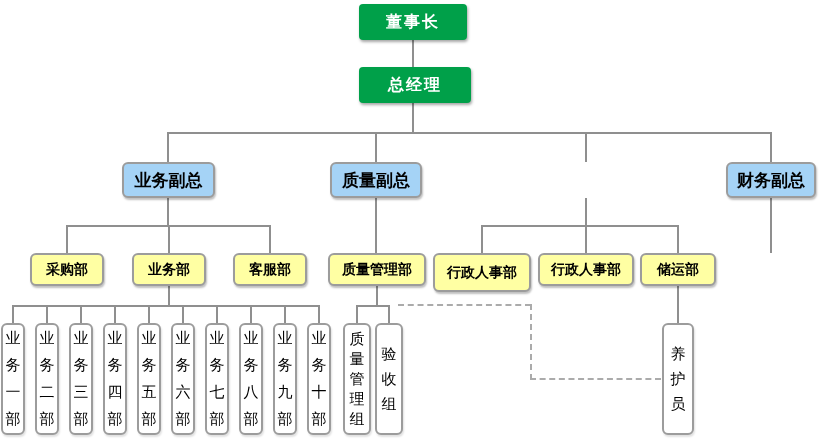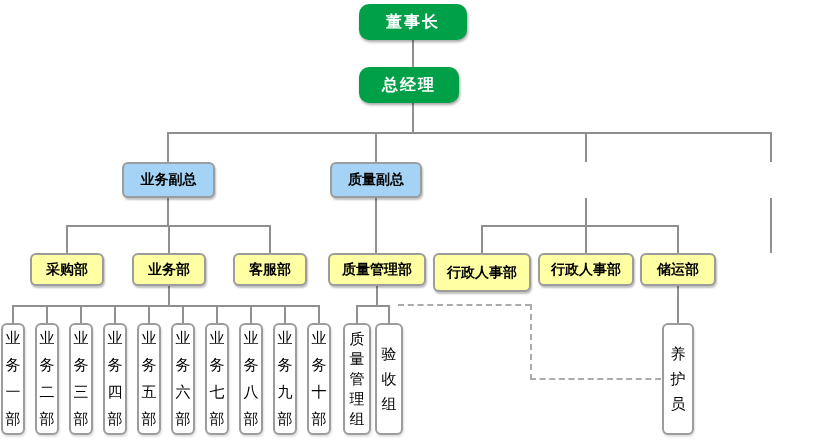--- a/index.html
+++ b/index.html
@@ -7,26 +7,26 @@
     position:relative; width:820px; height:440px; background:#ffffff;
     font-family:"DejaVu Sans","Liberation Sans",sans-serif; overflow:hidden;
   }
   .node {
     position:absolute; box-sizing:border-box;
     display:flex; align-items:center; justify-content:center;
     text-align:center; color:#000;
   }
   .green {
     background:#00A049; color:#ffffff; font-weight:bold; font-size:16px;
-    border-radius:10px; box-shadow:1px 2px 3px rgba(0,0,0,0.35);
+    border-radius:4px; box-shadow:1px 2px 3px rgba(0,0,0,0.35);
     letter-spacing:2px;
   }
   .blue {
     background:#A5D3F6; border:2px solid #9c9c9c; border-radius:6px;
-    font-weight:bold; font-size:14px; box-shadow:1px 2px 2px rgba(0,0,0,0.25);
+    font-weight:bold; font-size:17px; box-shadow:1px 2px 2px rgba(0,0,0,0.25);
   }
   .yellow {
     background:#FFFFA3; border:2px solid #9c9c9c; border-radius:6px;
     font-weight:bold; font-size:14px; box-shadow:1px 2px 2px rgba(0,0,0,0.25);
   }
   .vbox {
     background:#ffffff; border:2px solid #9c9c9c; border-radius:6px;
     font-size:15px; font-weight:normal;
     flex-direction:column; gap:12px; line-height:1;
     box-shadow:1px 2px 2px rgba(0,0,0,0.12);
@@ -87,24 +87,25 @@
   <div class="lv" style="left:388px;top:305px;height:18px"></div>
 
   <div class="lv" style="left:677px;top:286px;height:37px"></div>
 
   <div class="dh" style="left:398px;top:304px;width:133px"></div>
   <div class="dv" style="left:530px;top:304px;height:76px"></div>
   <div class="dh" style="left:530px;top:378px;width:131px"></div>
 
   <div class="node green" style="left:359px;top:4px;width:108px;height:36px">董事长</div>
 
-  <div class="node green" style="left:359px;top:67px;width:100px;height:36px">总经理</div>
+  <div class="node green" style="left:359px;top:67px;width:112px;height:36px">总经理</div>
 
   <div class="node blue" style="left:122px;top:162px;width:93px;height:36px">业务副总</div>
   <div class="node blue" style="left:330px;top:162px;width:92px;height:36px">质量副总</div>
+  <div class="node blue" style="left:726px;top:162px;width:90px;height:36px">财务副总</div>
 
   <div class="node yellow" style="left:132px;top:253px;width:74px;height:33px">业务部</div>
   <div class="node yellow" style="left:30px;top:253px;width:74px;height:33px">采购部</div>
   <div class="node yellow" style="left:233px;top:253px;width:74px;height:33px">客服部</div>
   <div class="node yellow" style="left:328px;top:253px;width:98px;height:33px">质量管理部</div>
   <div class="node yellow" style="left:433px;top:253px;width:98px;height:39px">行政人事部</div>
   <div class="node yellow" style="left:538px;top:253px;width:96px;height:33px">行政人事部</div>
   <div class="node yellow" style="left:640px;top:253px;width:76px;height:33px">储运部</div>
 
   <div class="node vbox" style="left:1px;top:323px;width:24px;height:112px">

